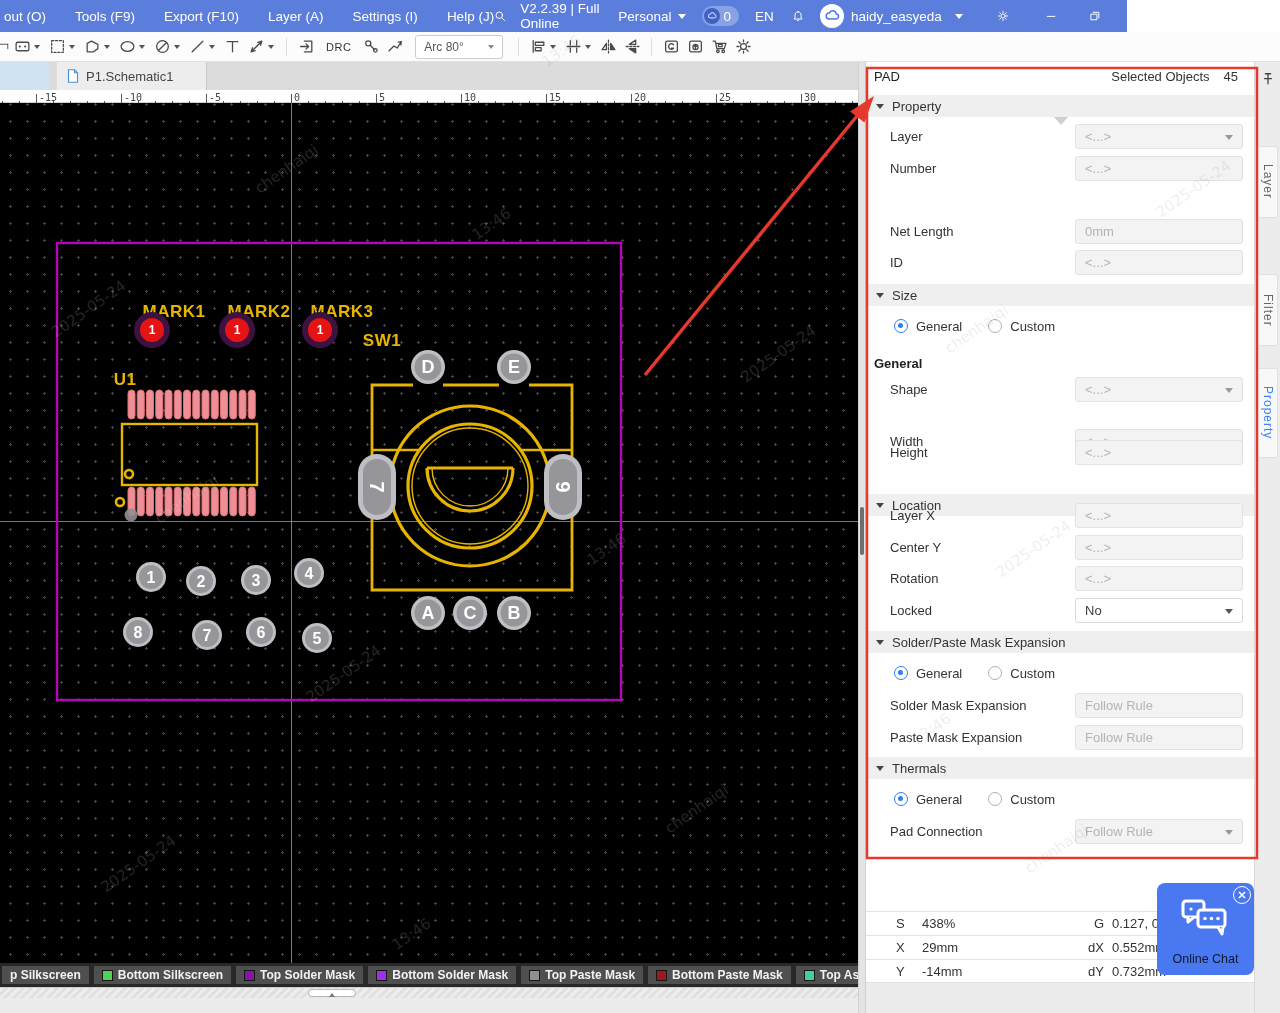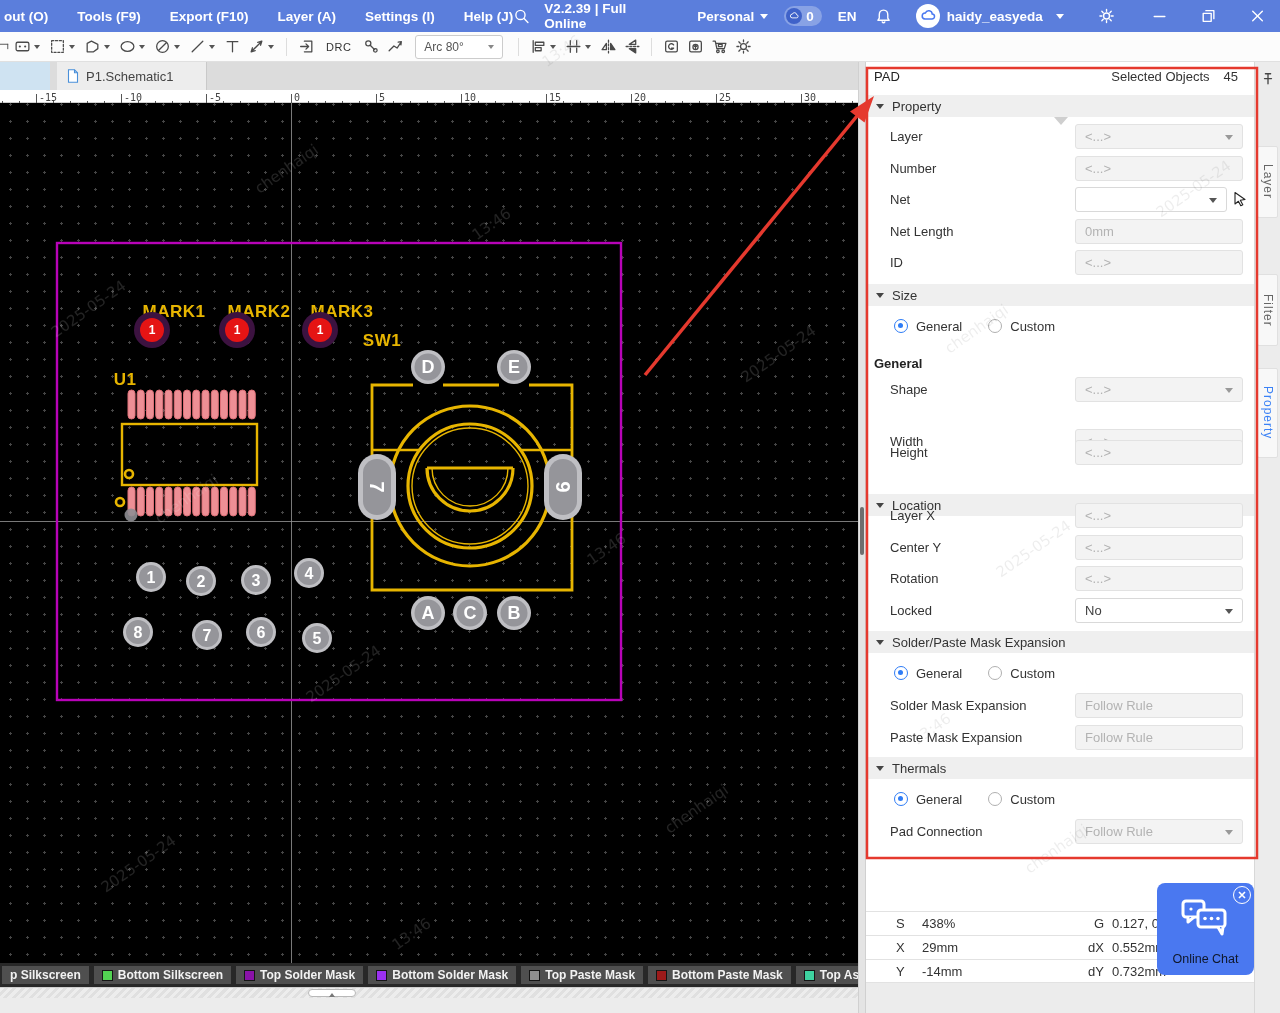--- a/index.html
+++ b/index.html
@@ -1,20 +1,20 @@
 <!DOCTYPE html>
 <html><head>
 <meta charset="utf-8">
 <style>
   html,body{margin:0;padding:0;}
   #app{position:relative;width:1280px;height:1013px;overflow:hidden;background:#fff;
        font-family:"Liberation Sans",sans-serif;-webkit-font-smoothing:antialiased;}
   
-  .titlebar{position:absolute;left:0;top:0;width:1280px;height:32px;background:#5b7edc;
-            display:flex;align-items:center;color:#fff;font-size:13.5px;font-weight:bold;}
+  .titlebar{position:absolute;left:0;top:0;width:1127px;height:32px;background:#5b7edc;
+            display:flex;align-items:center;color:#fff;font-size:13.5px;}
   #menus{display:flex;gap:29px;padding-left:4px;}
   .mitem{cursor:default;white-space:nowrap;}
   .tbr{margin-left:auto;display:flex;align-items:center;padding-right:14px;}
   .wicon{display:inline-flex;width:18px;height:18px;}
   .wicon svg{width:100%;height:100%;stroke:#fff;fill:none;stroke-width:1.3;stroke-linecap:round;stroke-linejoin:round;}
   .caret-w{display:inline-block;width:0;height:0;border:4px solid transparent;border-top:5px solid #fff;margin-left:6px;position:relative;top:2px;}
   .pill{display:flex;align-items:center;gap:4px;background:rgba(255,255,255,.28);border-radius:10px;height:20px;padding:0 8px 0 2px;}
   .pillc{width:16px;height:16px;border-radius:50%;background:#3f62c9;display:flex;align-items:center;justify-content:center;}
   .pillc svg{width:10px;height:10px;stroke:#fff;fill:none;stroke-width:1.4;}
   .avatar{width:24px;height:24px;border-radius:50%;background:#fff;display:flex;align-items:center;justify-content:center;}
@@ -122,40 +122,40 @@
         <span class="mitem">Help (J)</span>
       </div>
     <div class="tbr">
       <span class="wicon">
           <svg viewBox="0 0 16 16">
             <circle cx="7" cy="7" r="4.3"></circle>
             <path d="M10.4 10.4 L14 14"></path>
           </svg>
         </span>
       <span style="margin-left:14px">V2.2.39 | Full Online</span>
-      <span style="margin-left:32px;display:flex;align-items:center">
+      <span style="margin-left:16px;display:flex;align-items:center">
         <span>Personal</span>
           <span class="caret-w"></span>
       </span>
       <span class="pill" style="margin-left:16px">
         <span class="pillc">
             <svg viewBox="0 0 16 16">
               <path d="M5 11 a3 3 0 0 1 .4 -6 a3.5 3.5 0 0 1 6.8 1 a2.5 2.5 0 0 1 -.4 5 Z"></path>
             </svg>
           </span>
         <span>0</span>
       </span>
       <span style="margin-left:16px">EN</span>
       <span class="wicon" style="margin-left:18px">
           <svg viewBox="0 0 16 16">
             <path d="M8 2.5 c-2.8 0 -4 2 -4 4.5 v3 l-1.3 2 h10.6 l-1.3 -2 v-3 c0 -2.5 -1.2 -4.5 -4 -4.5 Z"></path>
             <path d="M6.8 13.5 a1.3 1.3 0 0 0 2.4 0"></path>
           </svg>
         </span>
-      <span style="margin-left:24px;display:flex;align-items:center;gap:7px">
+      <span style="margin-left:16px;display:flex;align-items:center;gap:7px">
         <span class="avatar">
             <svg viewBox="0 0 16 16">
               <path d="M5 11 a3 3 0 0 1 .4 -6 a3.5 3.5 0 0 1 6.8 1 a2.5 2.5 0 0 1 -.4 5 Z"></path>
             </svg>
           </span>
         <span>haidy_easyeda</span>
         <span class="caret-w"></span>
       </span>
       <span class="wicon" style="margin-left:34px">
           <svg viewBox="0 0 16 16">
@@ -604,29 +604,20 @@
       <div class="ctrl sel dis dim">
           <span class="val">&lt;...&gt;</span>
         </div>
     </div>
     <div class="prow" style="top:94px">
       <span class="plabel">Number</span>
       <div class="ctrl dis dim">
           <span class="val">&lt;...&gt;</span>
         </div>
     </div>
-    <div class="prow" style="top:125px">
-      <span class="plabel">Net</span>
-      <div class="ctrl sel net">
-          <span class="val"></span>
-        </div>
-      <span class="pick"><svg viewBox="0 0 16 16">
-            <path d="M3 1.5 L13 8.5 L8.3 9.3 L10.8 13.8 L8.8 14.8 L6.4 10.3 L3 13 Z"></path>
-          </svg></span>
-    </div>
     <div class="prow" style="top:157px">
       <span class="plabel">Net Length</span>
       <div class="ctrl dis dim">
           <span class="val">0mm</span>
         </div>
     </div>
     <div class="prow" style="top:188px">
       <span class="plabel">ID</span>
       <div class="ctrl dis dim">
           <span class="val">&lt;...&gt;</span>

